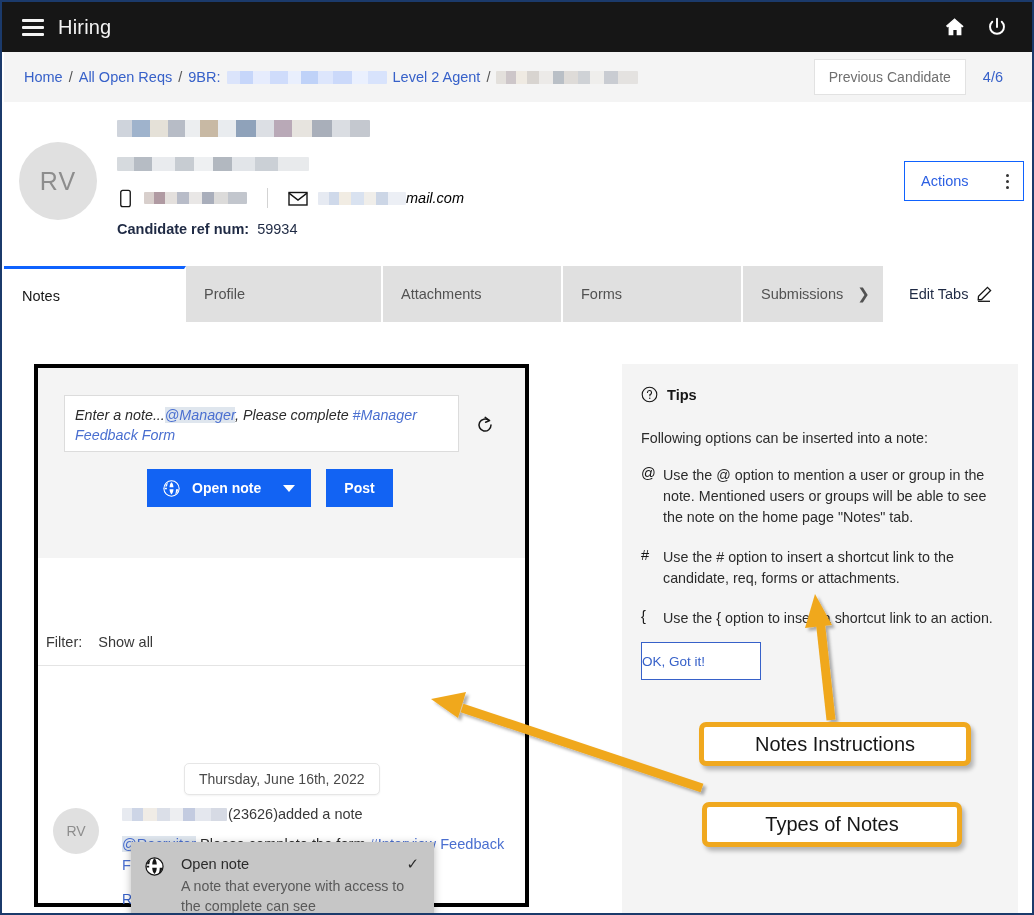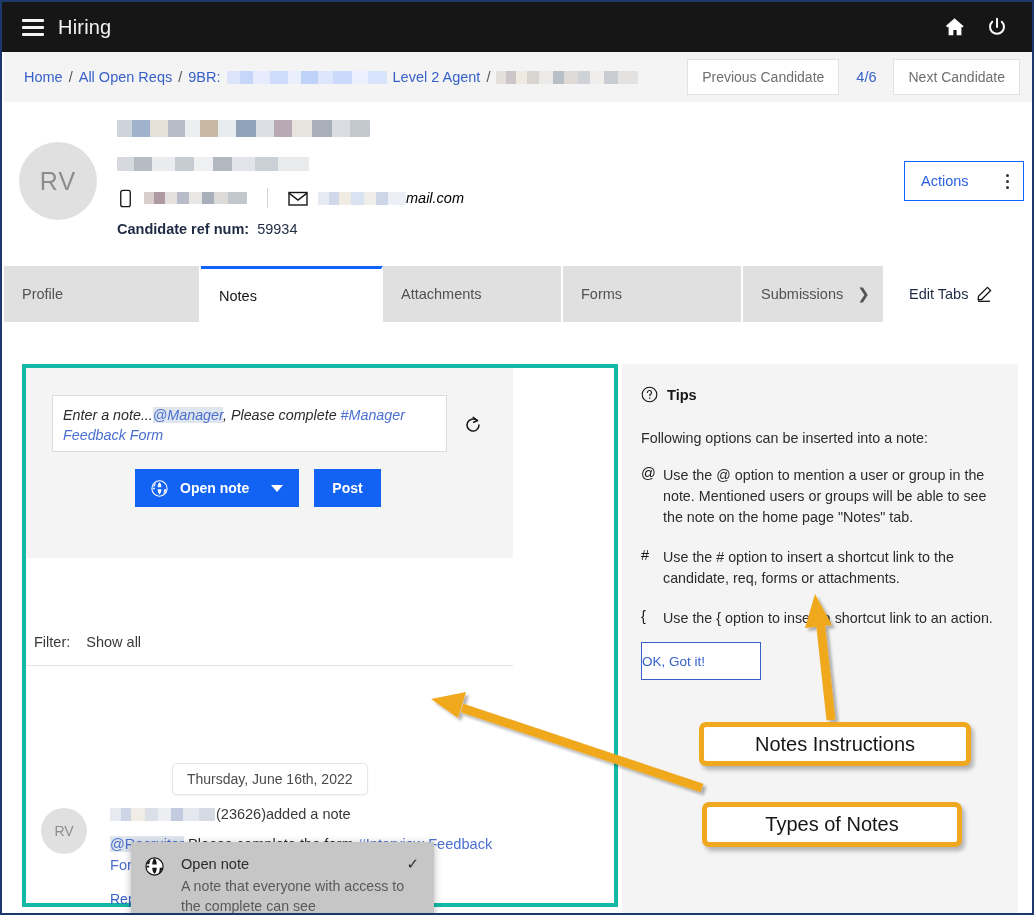--- a/index.html
+++ b/index.html
@@ -125,22 +125,22 @@
     height: 56px; display: flex; align-items: center; padding-left: 24px;
     font-size: 14.5px; color: #1f2a44; cursor: pointer;
   }
   .pencil { width: 16px; height: 16px; margin-left: 8px; display:block; }
 
   
   .body { position: absolute; left: 2px; top: 320px; width: 1028px; height: 591px; background:#ffffff; }
 
   
   .notes-col {
-    position: absolute; left: 18px; top: 42px; width: 596px; height: 543px;
-    border: 4px solid #14b8a6; background: #ffffff;
+    position: absolute; left: 30px; top: 42px; width: 495px; height: 543px;
+    border: 4px solid #000000; background: #ffffff;
   }
   .editor-zone { position: absolute; left: 0; top: 0; width: 487px; height: 190px; background: #f4f4f4; }
   .note-input {
     position: absolute; left: 26px; top: 27px; width: 395px; height: 57px;
     background: #ffffff; border: 1px solid #dcdcdc;
     padding: 9px 10px; font-size: 14.3px; line-height: 20px;
     font-style: italic; color: #2b2b2b; cursor: text;
   }
   .ph { color: #2b2b2b; }
   .mention { background: #dfe6ee; color: #4a6fd0; }
@@ -266,21 +266,20 @@
       <span class="sep">/</span>
       <a><span>9BR:</span></a>
       <span class="redact rd-blue" style="width:160px;margin:0 6px;"></span>
       <a>Level 2 Agent</a>
       <span class="sep">/</span>
       <span class="redact rd-gray" style="width:142px;"></span>
     </div>
     <div class="navbtns">
       <button class="navbtn">Previous Candidate</button>
       <span class="navcount">4/6</span>
-      <button class="navbtn">Next Candidate</button>
     </div>
   </div>
 
   <div class="cand">
     <div class="avatar-big">RV</div>
 
     <div class="cand-name">
       <span class="redact rd-name" style="width:253px;height:17px;"></span>
     </div>
     <div class="cand-sub">
@@ -309,25 +308,25 @@
       <span class="lbl">Actions</span>
       <span class="kebab">
           <i></i>
           <i></i>
           <i></i>
         </span>
     </div>
   </div>
 
   <div class="tabs">
+    <div class="tab active" style="width:182px;">
+      <span>Notes</span>
+    </div>
     <div class="tab" style="width:197px;">
       <span>Profile</span>
-    </div>
-    <div class="tab active" style="width:182px;">
-      <span>Notes</span>
     </div>
     <div class="tab" style="width:180px;">
       <span>Attachments</span>
     </div>
     <div class="tab" style="width:180px;">
       <span>Forms</span>
     </div>
     <div class="tab sub" style="width:142px;text-align:right;">
       <span>Submissions</span>
       <span class="chev-right">❯</span>

